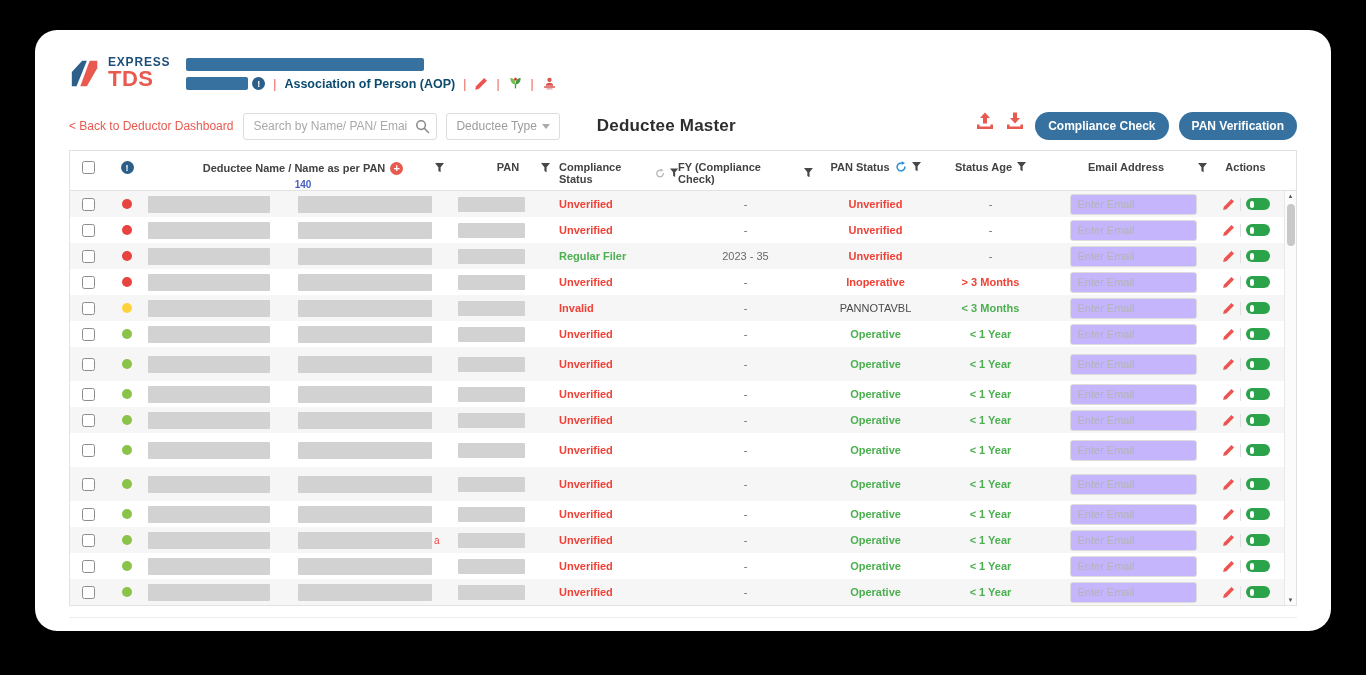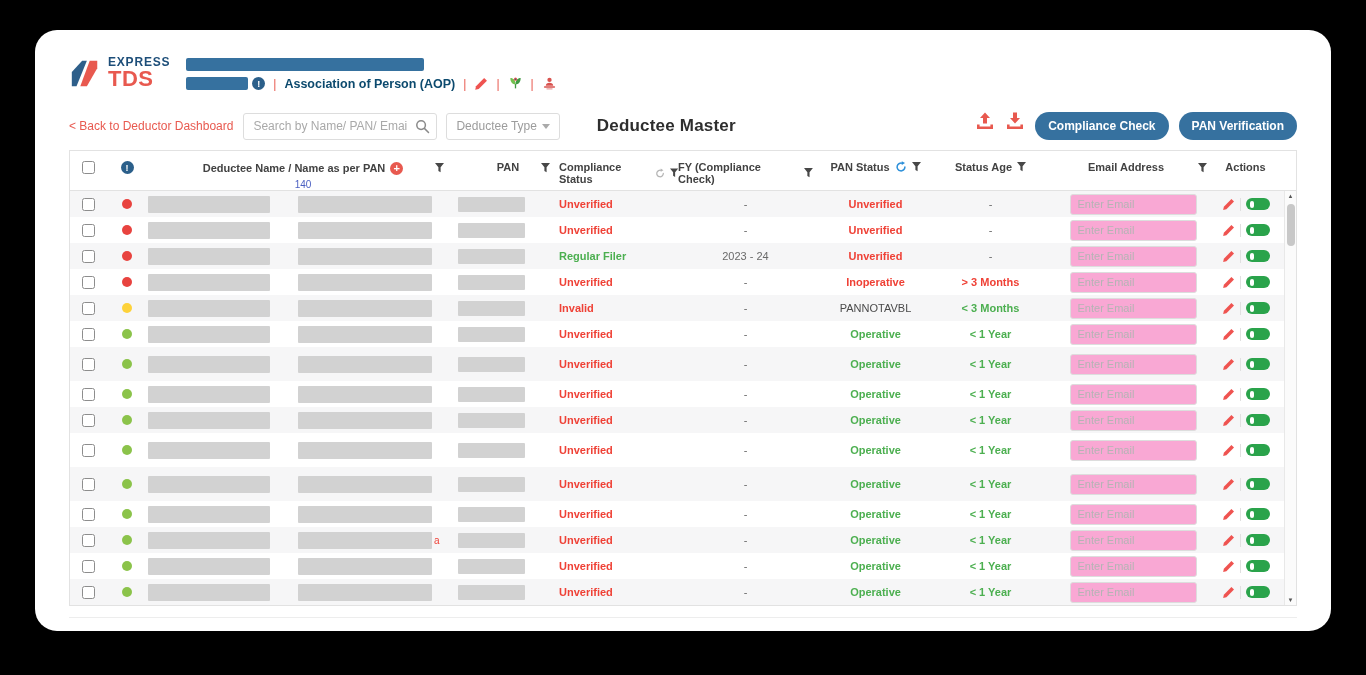--- a/index.html
+++ b/index.html
@@ -67,21 +67,21 @@
   }
   
   .table { margin-top: 6px; border: 1px solid #e2e2e2; position: relative; height: 456px; }
   .thead { display: flex; height: 40px; border-bottom: 1px solid #e2e2e2; background: #fff; }
   .hcell { display: flex; align-items: flex-start; justify-content: center; padding-top: 10px; position: relative; font-size: 11px; font-weight: 700; color: #424242; }
   .hline { display: flex; align-items: center; gap: 5px; }
   .c-check { width: 36px; } .c-dot { width: 42px; } .c-n1 { width: 150px; } .c-n2 { width: 160px; }
   .c-pan { width: 100px; } .c-comp { width: 120px; } .c-fy { width: 135px; } .c-ps { width: 125px; }
   .c-age { width: 105px; } .c-em { width: 166px; } .c-act { width: 73px; }
   .hgroup-name { width: 310px; flex-direction: column; align-items: center; padding-top: 10px; }
-  .count { color: #4a5fc1; font-size: 10px; margin-top: 4px; font-weight: 400; }
+  .count { color: #4a5fc1; font-size: 10px; margin-top: 4px; font-weight: 700; }
   .funnel-abs { position: absolute; right: 14px; top: 12px; cursor: pointer; }
   .cb {
     width: 13px; height: 13px; border: 1.4px solid #8d8d8d; border-radius: 2.5px; background: #fff;
     display: inline-block; cursor: pointer;
   }
   .plus-badge {
     width: 13px; height: 13px; border-radius: 50%; background: #e8594f; color: #fff; font-size: 11px;
     display: inline-flex; align-items: center; justify-content: center; line-height: 1; cursor: pointer; font-weight: 700;
   }
   .tbody { }
@@ -93,21 +93,21 @@
   .dot { width: 10px; height: 10px; border-radius: 50%; display: inline-block; }
   .gbar { background: #d2d2d2; border-radius: 1px; display: inline-block; }
   .b-n1 { width: 122px; height: 17px; }
   .b-n2 { width: 134px; height: 17px; }
   .b-pan { width: 67px; height: 15px; }
   .tail { color: #ef4136; font-size: 10px; margin-left: 2px; }
   .stat { font-weight: 700; }
   .stat.plain { font-weight: 400; }
   .email-in {
     width: 127px; height: 21px; border: 1px solid #ddd; border-radius: 3px; padding: 0 7px;
-    font-size: 11px; color: #555; outline: none; background: #f9a8d4; margin-left: 14px;
+    font-size: 11px; color: #555; outline: none; background: #c4b5fd; margin-left: 14px;
     font-family: "Liberation Sans", sans-serif;
   }
   .email-in::placeholder { color: #b4b4b4; }
   .act-sep { width: 1px; height: 13px; background: #e0e0e0; margin: 0 5px; }
   .toggle { width: 24px; height: 12px; border-radius: 6px; background: #2aa34b; position: relative; cursor: pointer; display: inline-block; }
   .toggle .knob { position: absolute; left: 4px; top: 2.5px; width: 4px; height: 7px; border-radius: 2px; background: #fff; }
   
   .vscroll {
     position: absolute; top: 40px; bottom: 0; right: 0; width: 12px;
     border-left: 1px solid #e8e8e8; background: #fbfbfb;
@@ -368,21 +368,21 @@
           <div class="cell c-n2 left">
             <span class="gbar b-n2"></span>
           </div>
           <div class="cell c-pan left">
             <span class="gbar b-pan"></span>
           </div>
           <div class="cell c-comp left" style="padding-left:1px">
             <span class="stat" style="color:#4caf50">Regular Filer</span>
           </div>
           <div class="cell c-fy">
-            <span style="color:#6a6a6a">2023 - 24</span>
+            <span style="color:#6a6a6a">2023 - 35</span>
           </div>
           <div class="cell c-ps">
             <span class="stat" style="color:#ef4136">Unverified</span>
           </div>
           <div class="cell c-age">
             <span class="stat plain" style="color:#6a6a6a">-</span>
           </div>
           <div class="cell c-em">
             <input class="email-in" placeholder="Enter Email" style="">
           </div>

